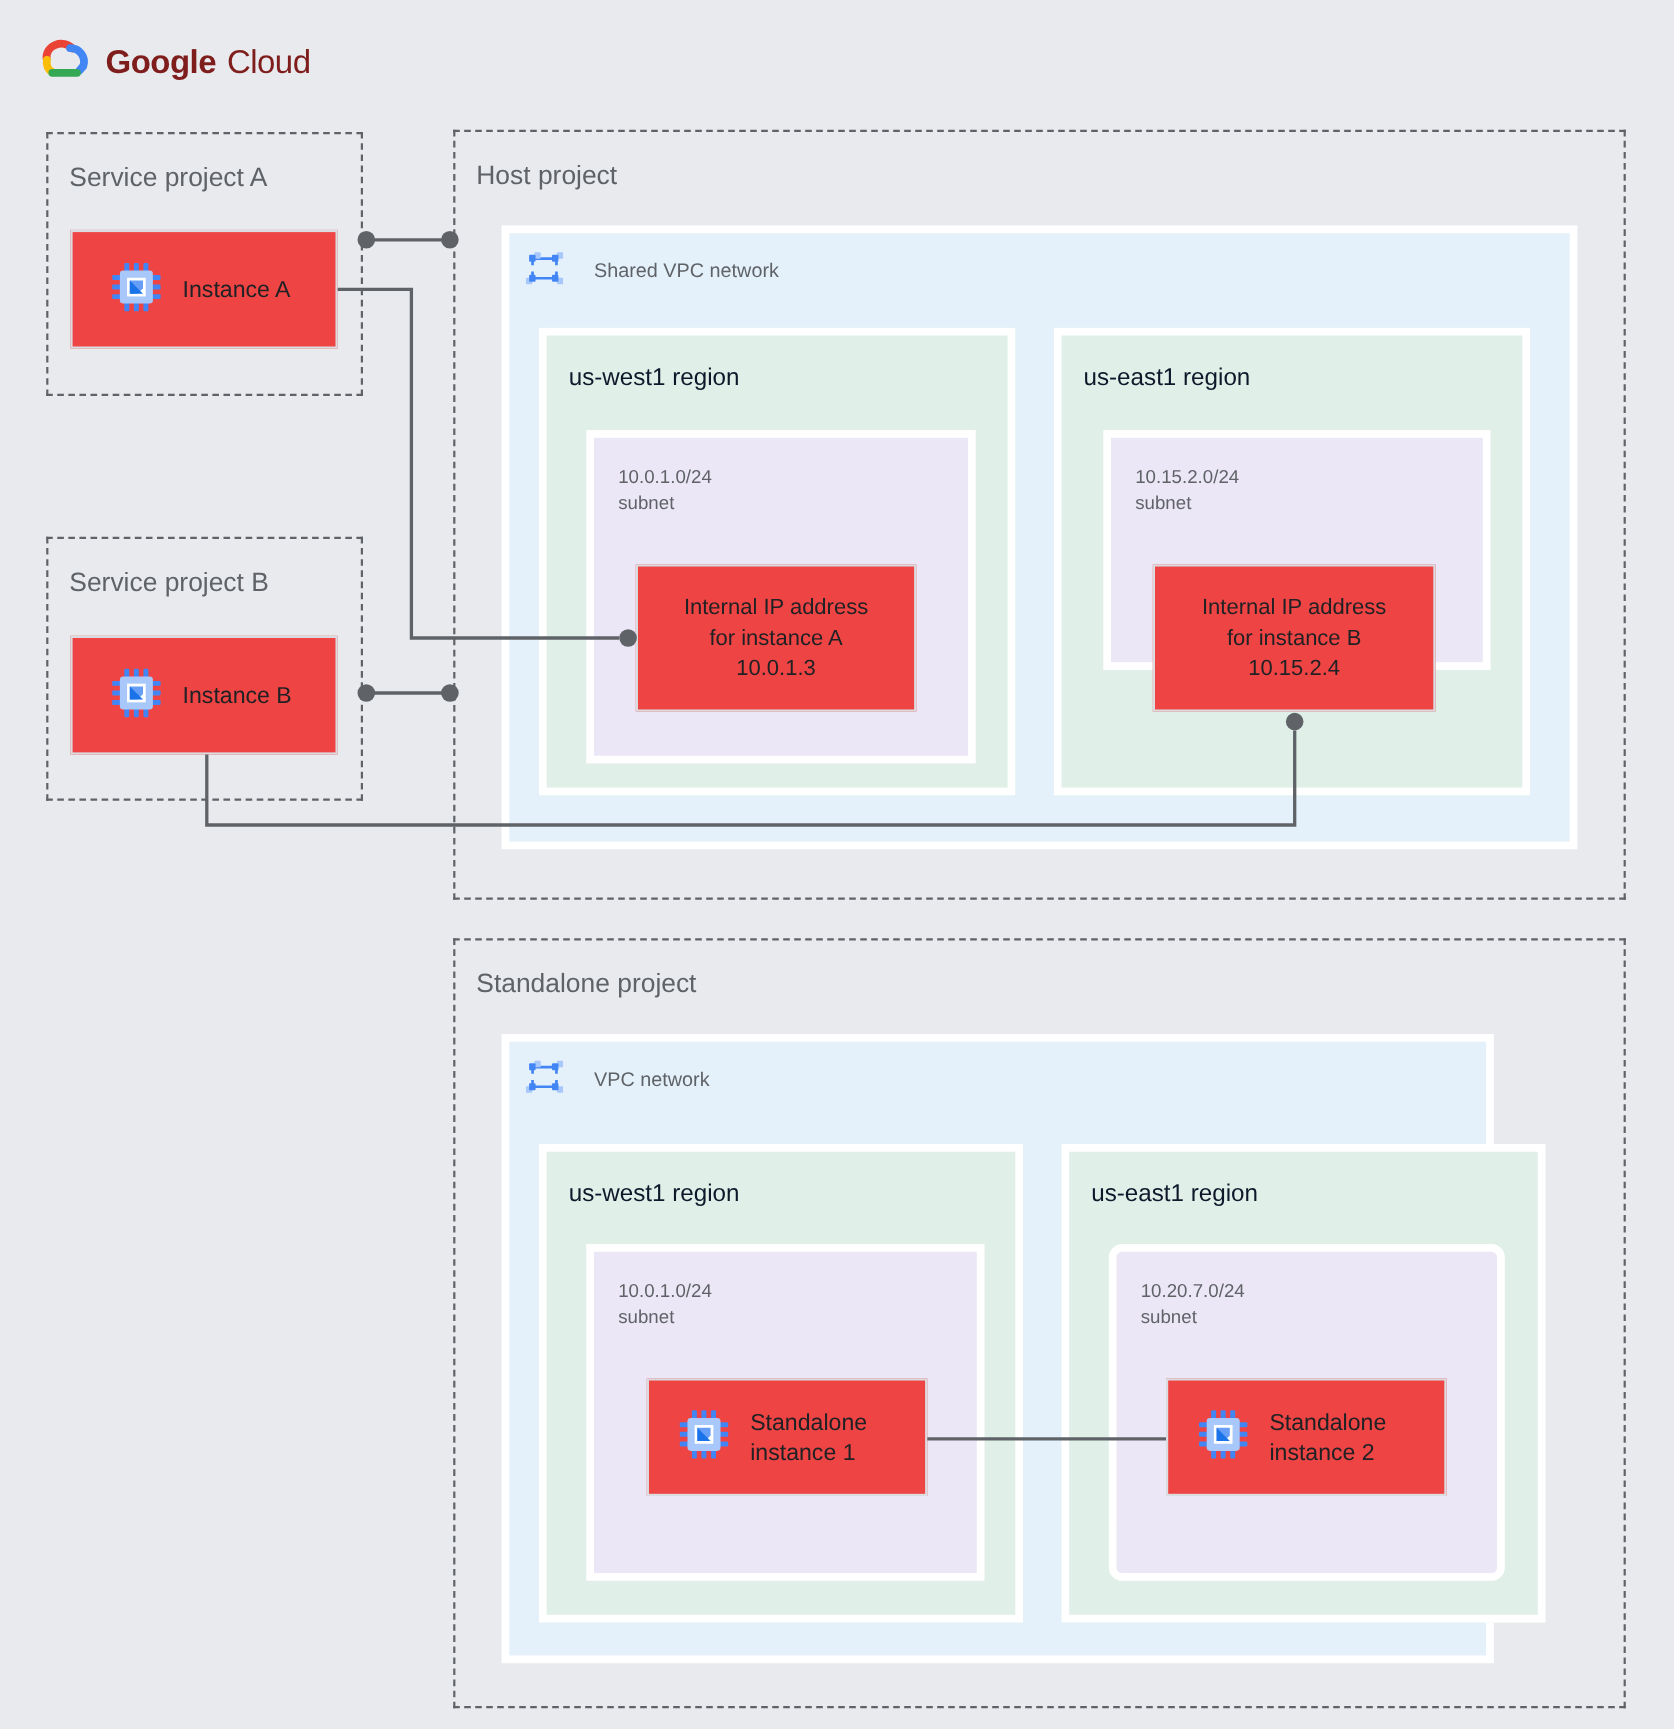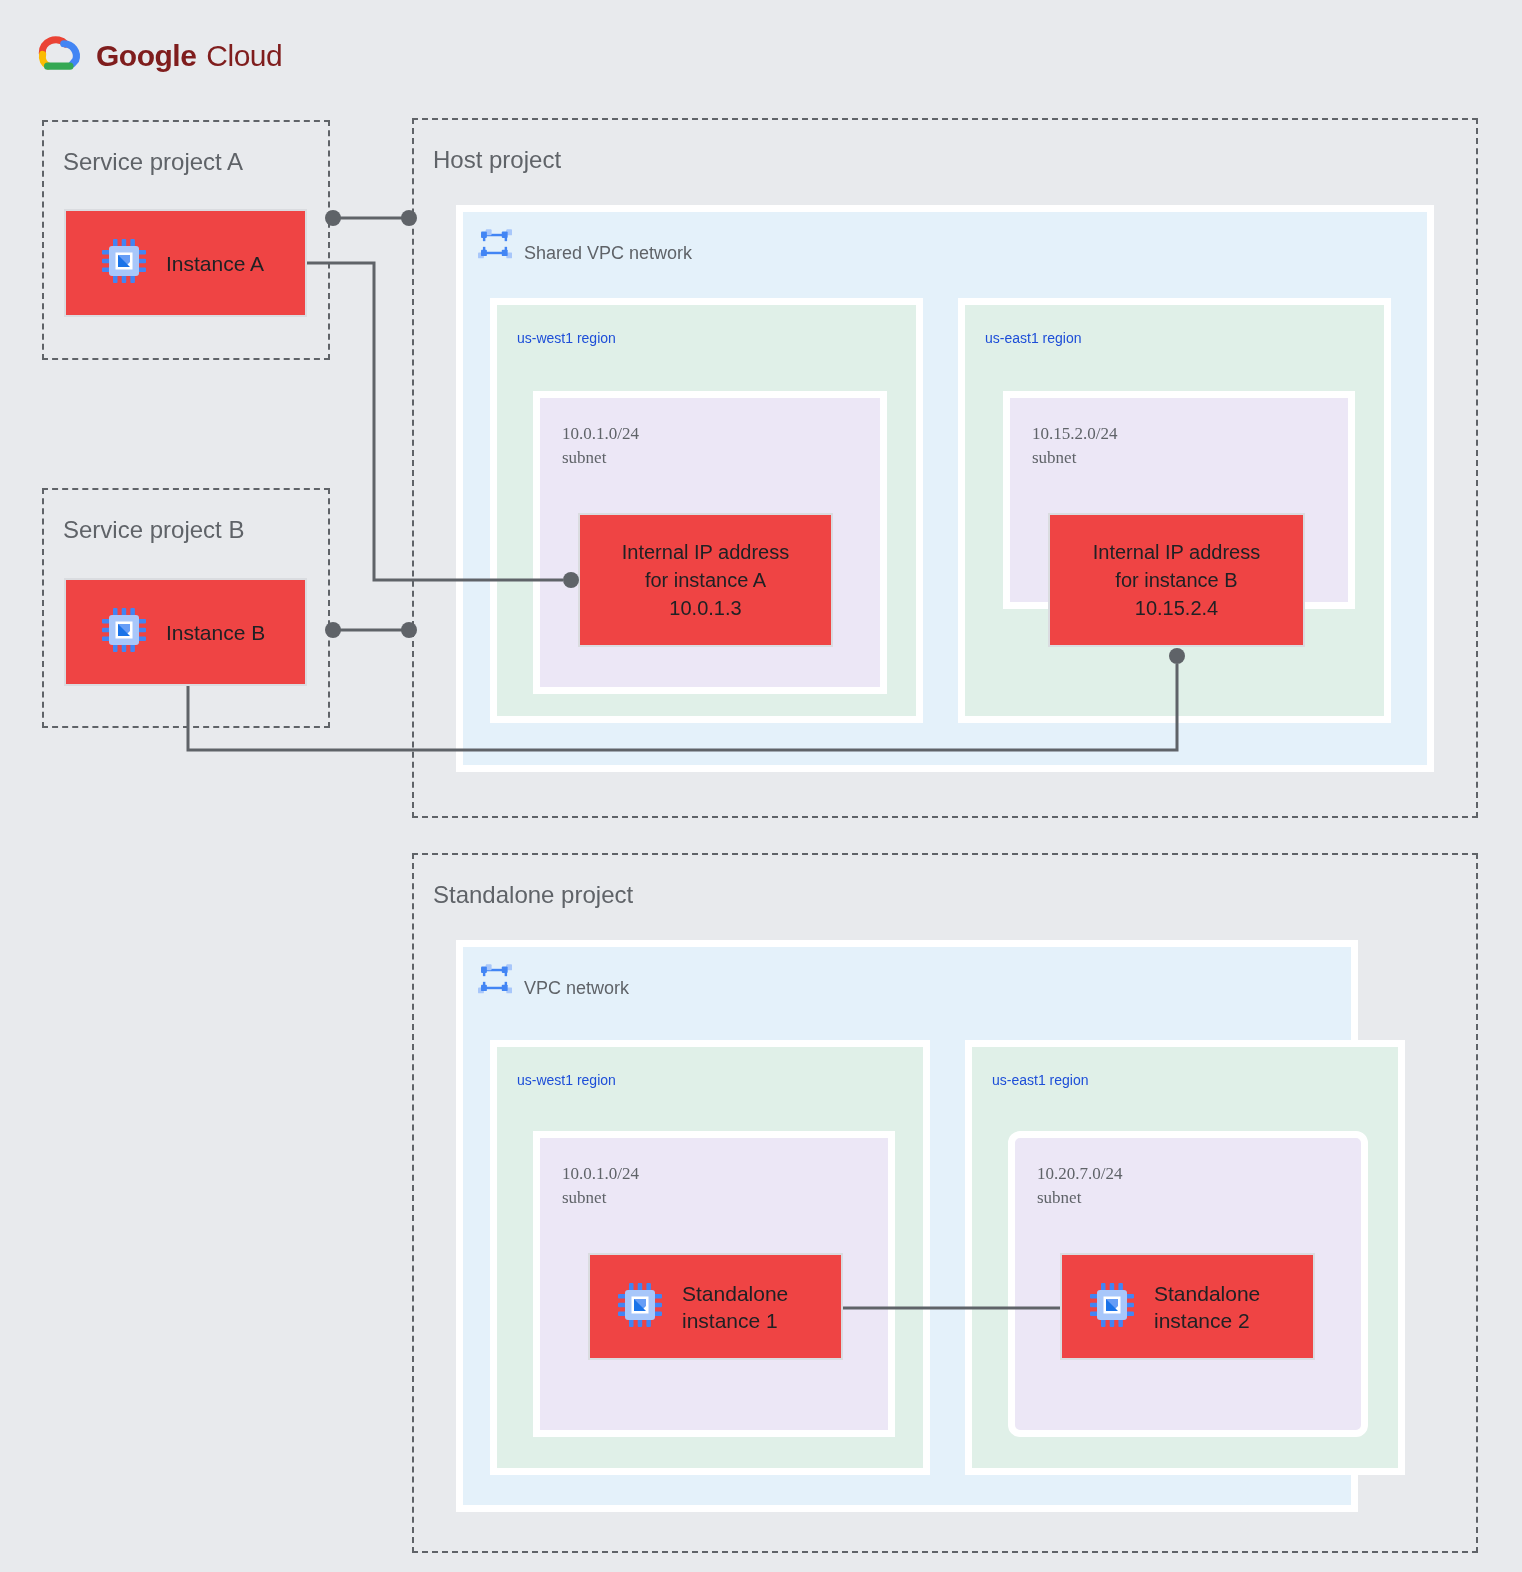--- a/index.html
+++ b/index.html
@@ -15,24 +15,24 @@
 
   
   .proj{position:absolute;border:2px dashed #5F6368;}
   .proj-label{position:absolute;left:19px;top:26px;font-size:24px;color:#5F6368;white-space:nowrap;}
 
   
   .tint{position:absolute;border:7px solid #FFFFFF;}
   .blue{background:#E4F1FA;}
   .green{background:#E0F0E8;}
   .purple{background:#ECE7F6;}
-  .zone-label{position:absolute;left:20px;top:25px;font-size:14px;color:#1d4ed8;white-space:nowrap;}
-  .subnet-label{position:absolute;left:22px;top:24px;font-size:17px;color:#5F6368;line-height:24px;white-space:nowrap;font-family:Liberation Serif, serif;}
-
-  .vpc-row{position:absolute;left:15px;top:16px;display:flex;align-items:flex-end;gap:12px;}
+  .zone-label{position:absolute;left:20px;top:25px;font-size:22px;color:#0f172a;white-space:nowrap;}
+  .subnet-label{position:absolute;left:22px;top:24px;font-size:17px;color:#5F6368;line-height:24px;white-space:nowrap;}
+
+  .vpc-row{position:absolute;left:15px;top:16px;display:flex;align-items:center;gap:28px;}
   .vpc-row .net-label{font-size:18px;color:#5F6368;white-space:nowrap;}
 
   
   .card{position:absolute;background:#ef4444;border:2px solid #DADCE0;}
   .inst-card{display:flex;align-items:center;gap:18px;padding-left:34px;}
   .inst-card .inst-label{font-size:21px;color:#202124;line-height:27px;}
   .ip-card{display:flex;flex-direction:column;align-items:center;justify-content:center;
            font-size:20px;color:#202124;line-height:28px;text-align:center;}
 
   .connectors{position:absolute;left:0;top:0;pointer-events:none;}

